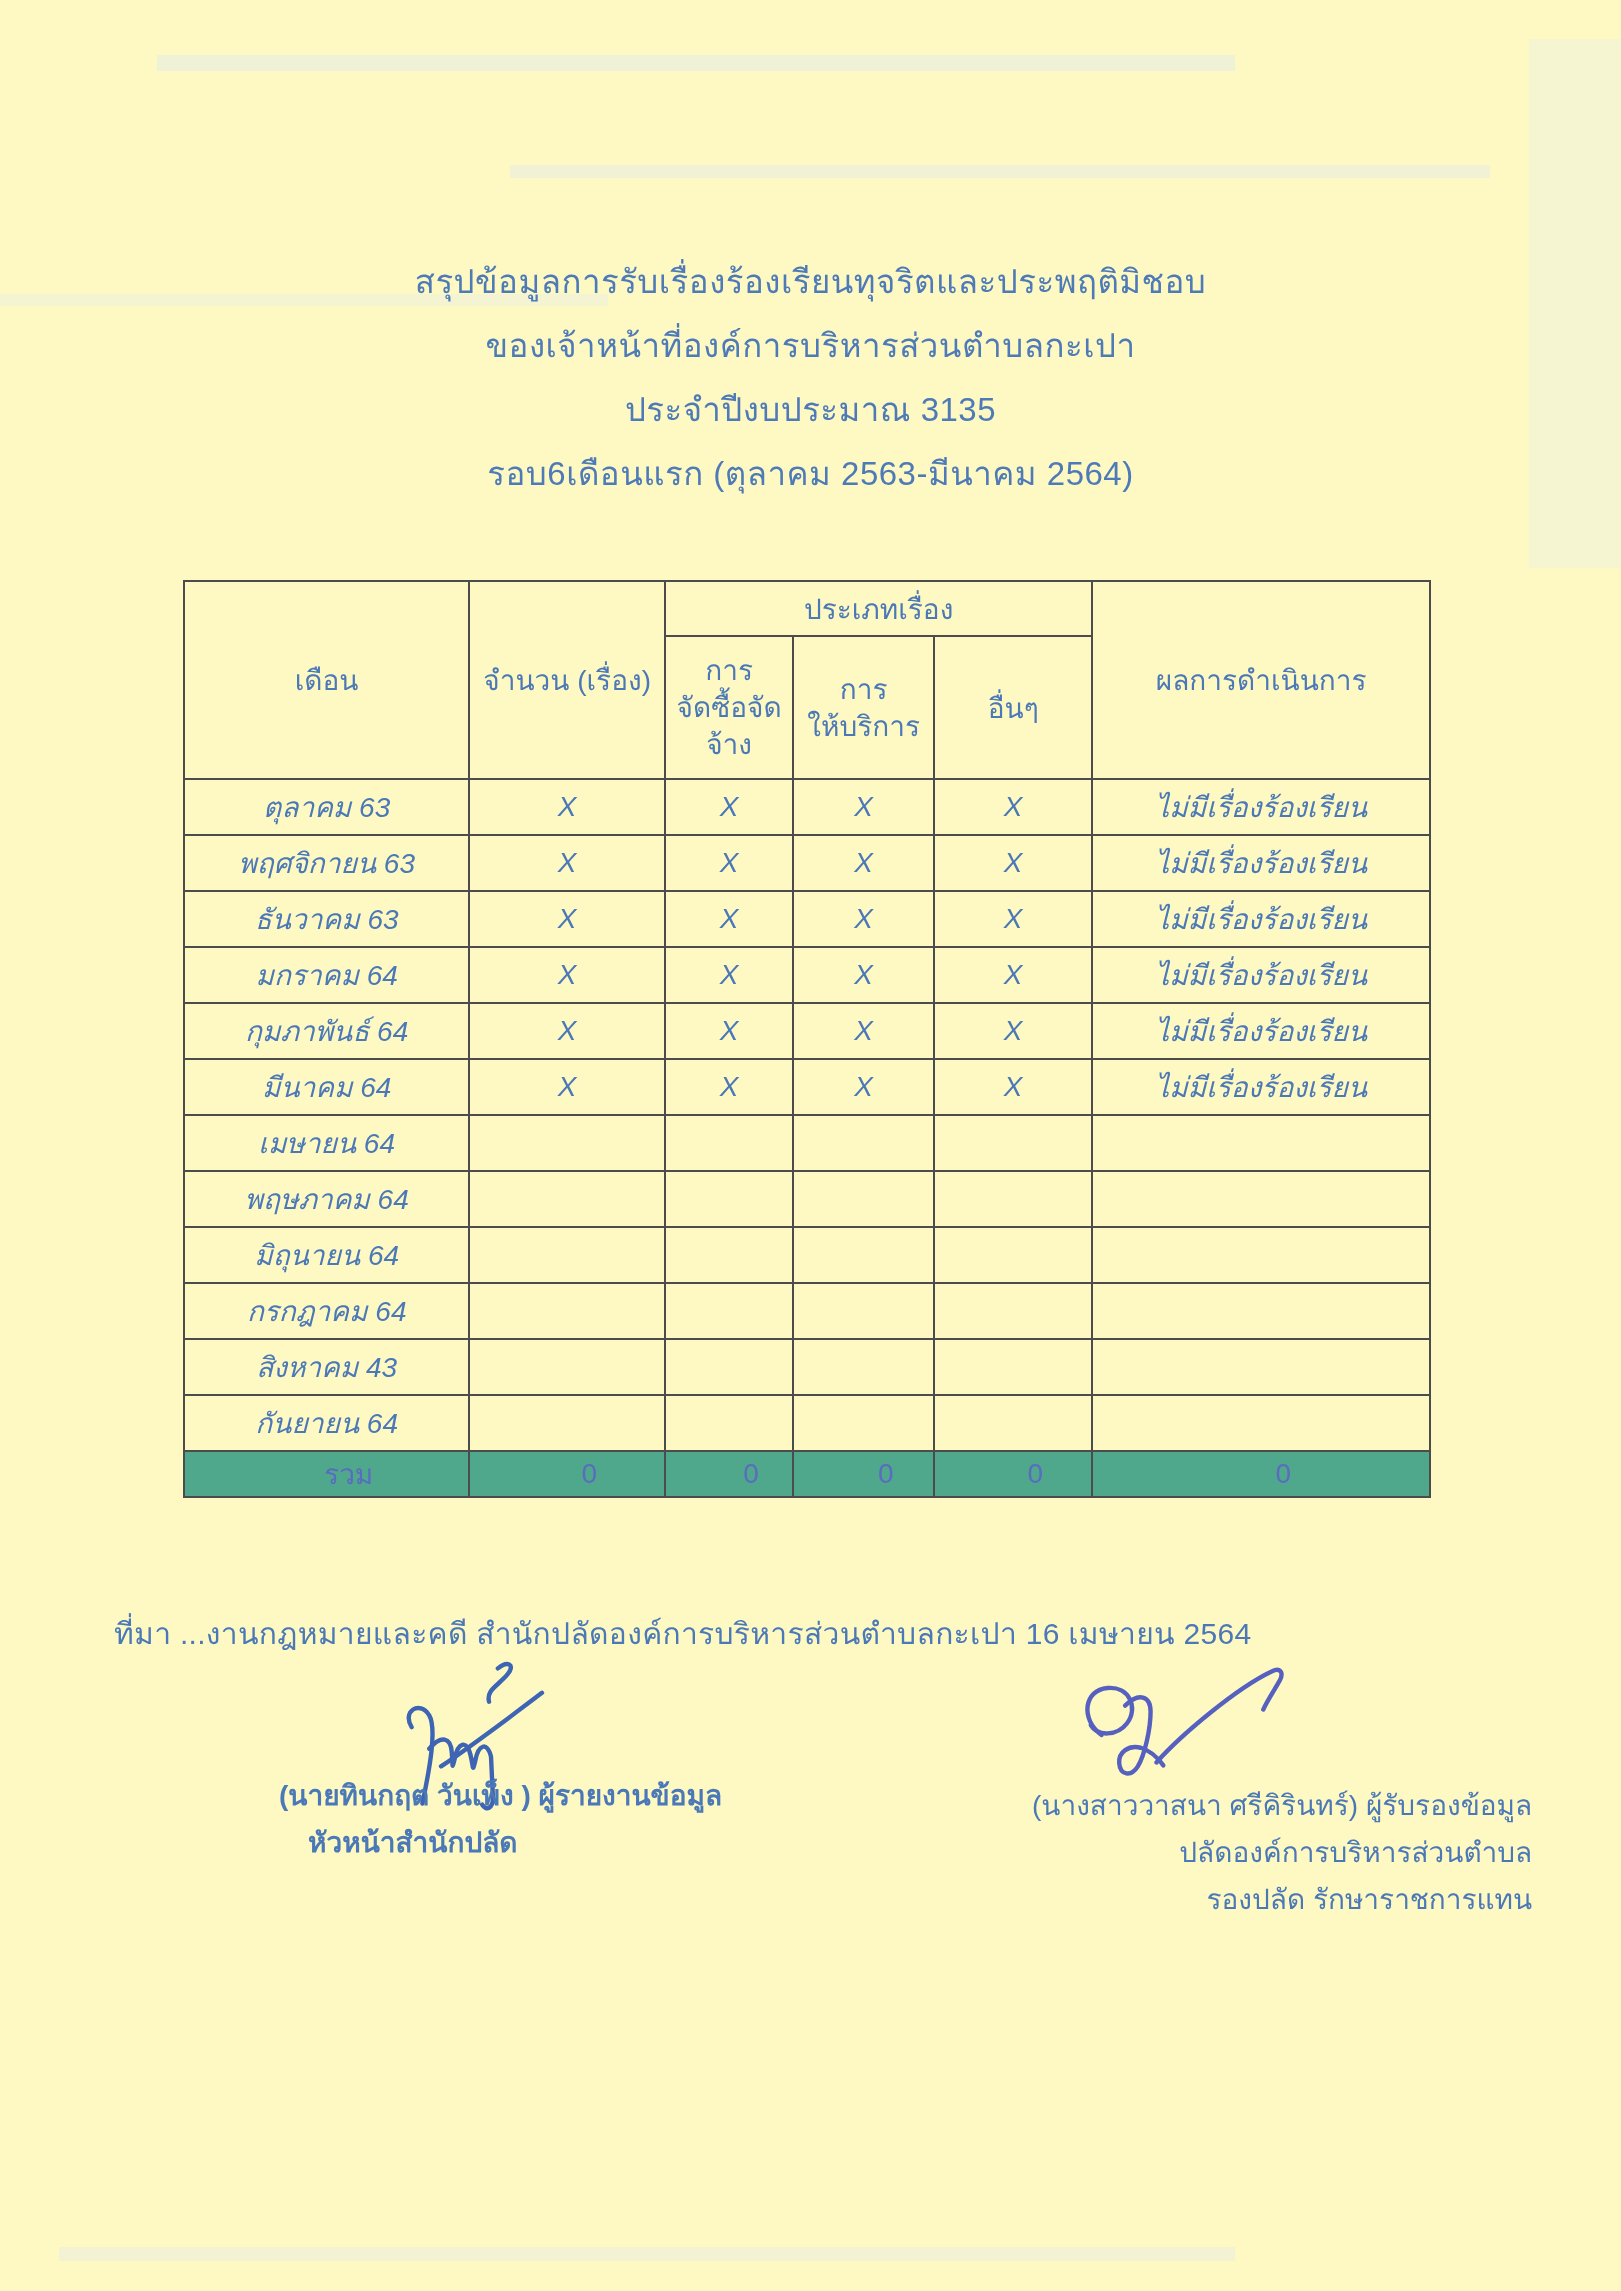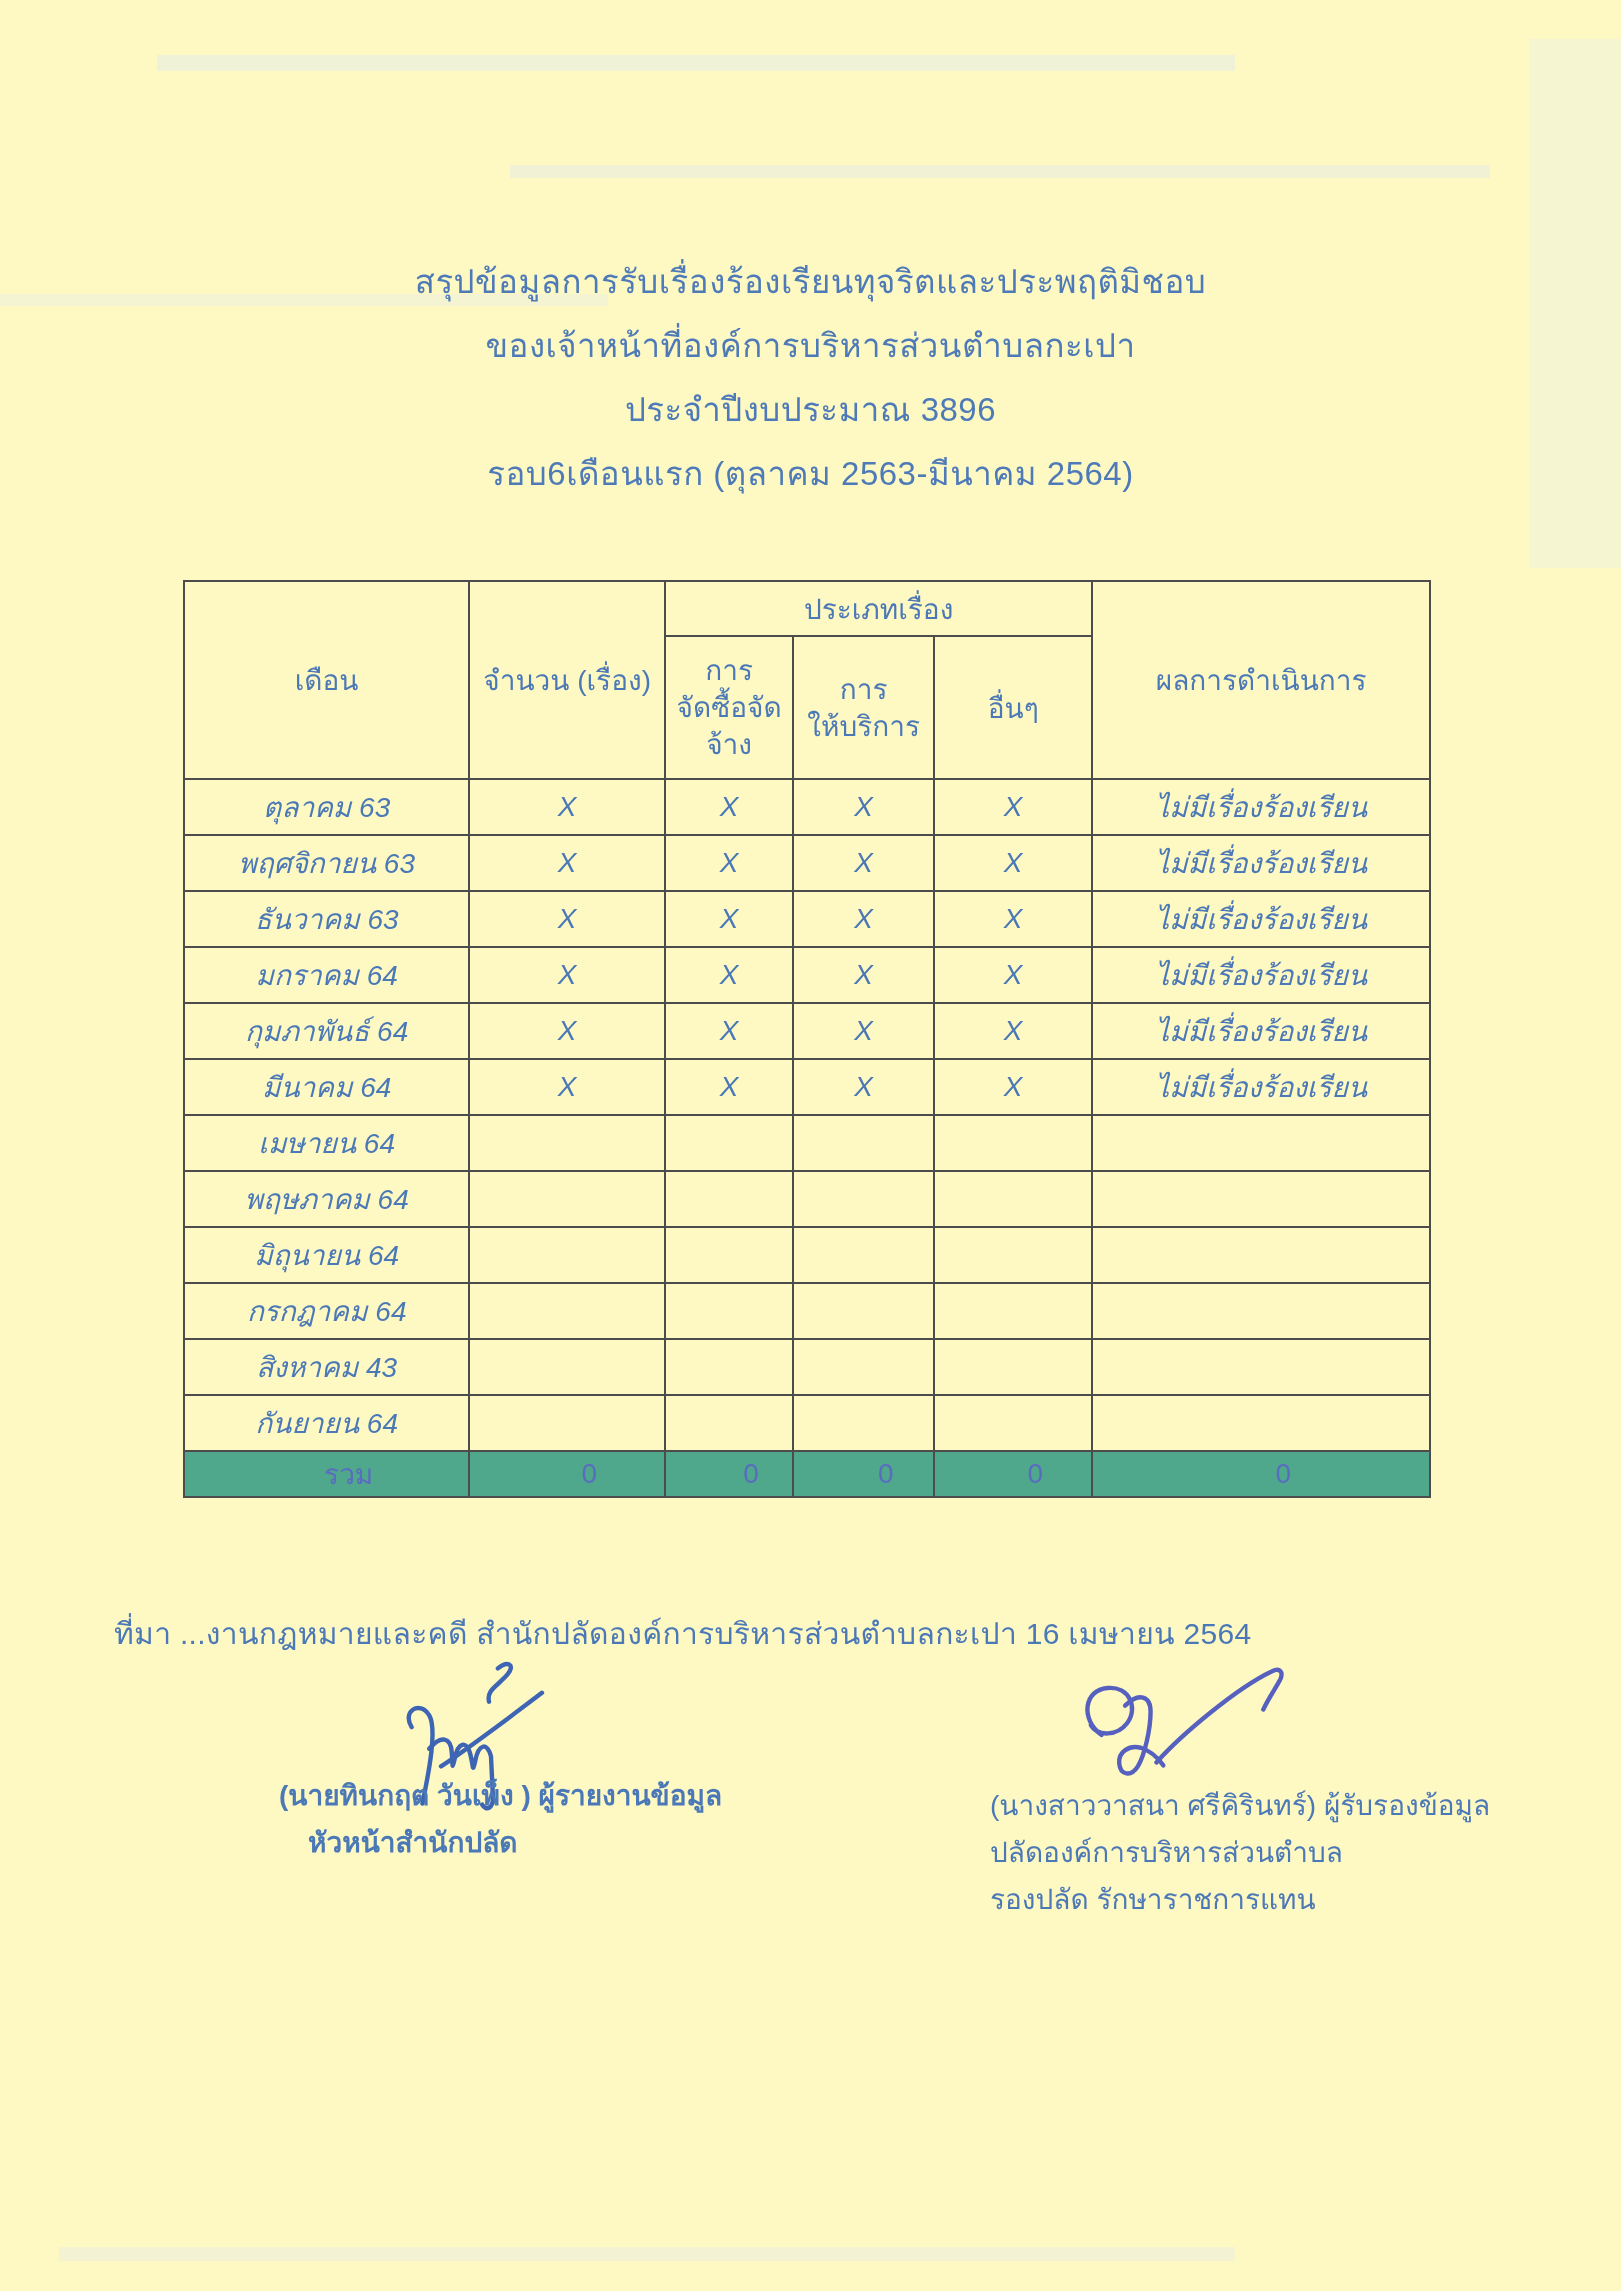--- a/index.html
+++ b/index.html
@@ -49,37 +49,37 @@
   .source-line{
     position:absolute;left:114px;top:1610px;
     font-size:30px;color:#4b78b6;letter-spacing:0.3px;
   }
 
   .sig-svg{position:absolute;left:0;top:0;width:1621px;height:2292px;pointer-events:none;}
 
   .sig-caption{position:absolute;font-size:28px;color:#4b78b6;line-height:47px;}
   .cap-left{left:279px;top:1772px;font-weight:bold;}
   .cap-left .indent{margin-left:29px;}
-  .cap-right{left:990px;top:1782px;}
+  .cap-right{left:1032px;top:1782px;text-align:right;}
 </style>
 </head>
 <body>
 
 <div class="page">
 
   <div class="streak s1"></div>
   <div class="streak s2"></div>
   <div class="streak s3"></div>
   <div class="streak s4"></div>
   <div class="streak s5"></div>
 
   <div class="title-block">
     <div>สรุปข้อมูลการรับเรื่องร้องเรียนทุจริตและประพฤติมิชอบ</div>
     <div>ของเจ้าหน้าที่องค์การบริหารส่วนตำบลกะเปา</div>
-    <div>ประจำปีงบประมาณ 3896</div>
+    <div>ประจำปีงบประมาณ 3135</div>
     <div>รอบ6เดือนแรก (ตุลาคม 2563-มีนาคม 2564)</div>
   </div>
 
   <table class="report">
     <colgroup>
       <col style="width:22.9%">
         <col style="width:15.7%">
         <col style="width:10.3%">
       <col style="width:11.3%">
         <col style="width:12.7%">

